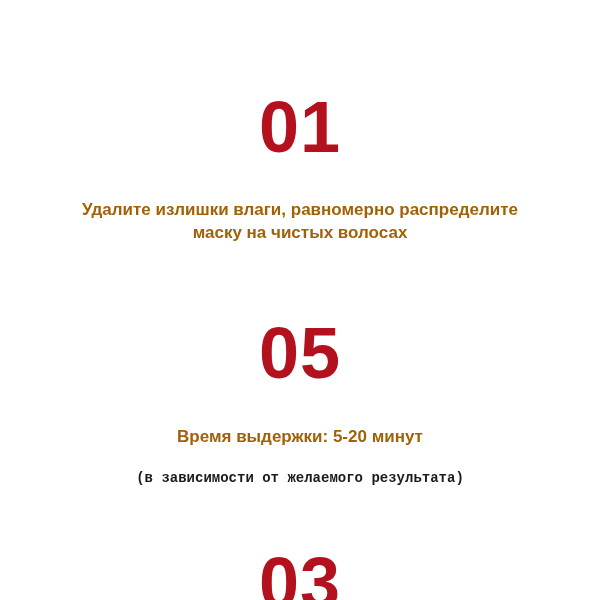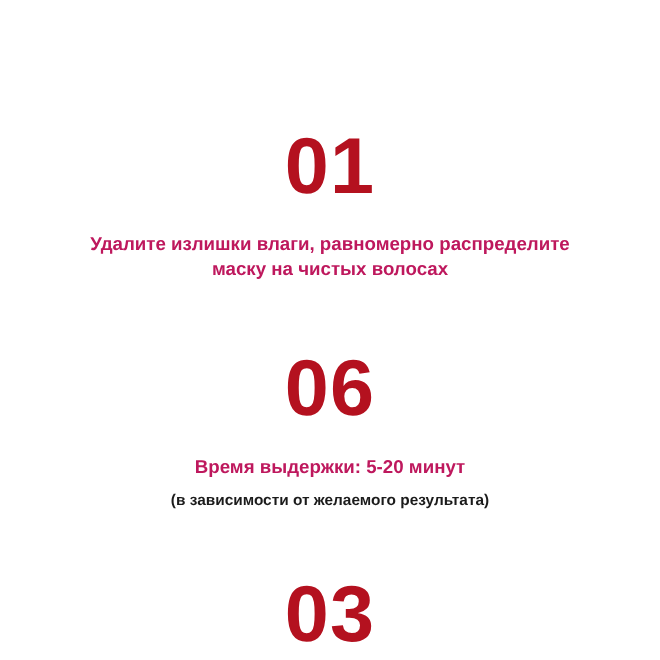--- a/index.html
+++ b/index.html
@@ -15,50 +15,50 @@
   }
   .poster {
     width: 600px;
     height: 600px;
     background: #ffffff;
     display: flex;
     flex-direction: column;
     align-items: center;
     justify-content: flex-start;
     box-sizing: border-box;
-    padding-top: 117px;
+    padding-top: 93px;
   }
   .step {
     width: 100%;
     display: flex;
     flex-direction: column;
     align-items: center;
     text-align: center;
   }
   .step-number {
     color: #b4111f;
     font-family: "Liberation Sans", sans-serif;
     font-size: 72px;
     font-weight: bold;
     line-height: 0.95;
     letter-spacing: 1px;
     margin: 0;
   }
   .step-text {
-    color: #be185d;
+    color: #a16207;
     font-family: "Liberation Sans", sans-serif;
     font-weight: bold;
     font-size: 17px;
     line-height: 1.35;
-    margin: 4px;
+    margin: 16px;
     max-width: 460px;
   }
   .step-subtext {
     color: #1b1b1b;
-    font-family: Liberation Sans, sans-serif;
+    font-family: Liberation Mono, monospace;
     font-weight: bold;
     font-size: 14px;
     line-height: 1.35;
     margin: 0;
     max-width: 460px;
   }
   
   #step-1 .step-number { margin-bottom: 22px; }
   #step-2 { margin-top: 58px; }
   #step-2 .step-number { margin-bottom: 22px; }
@@ -70,21 +70,21 @@
 <body>
 
 <div class="poster">
 
   <div class="step" id="step-1">
     <div class="step-number">01</div>
     <div class="step-text">Удалите излишки влаги, равномерно распределите маску на чистых волосах</div>
   </div>
 
   <div class="step" id="step-2">
-    <div class="step-number">06</div>
+    <div class="step-number">05</div>
     <div class="step-text">Время выдержки: 5-20 минут</div>
     <div class="step-subtext">(в зависимости от желаемого результата)</div>
   </div>
 
   <div class="step" id="step-3">
     <div class="step-number">03</div>
   </div>
 
 </div>
 

